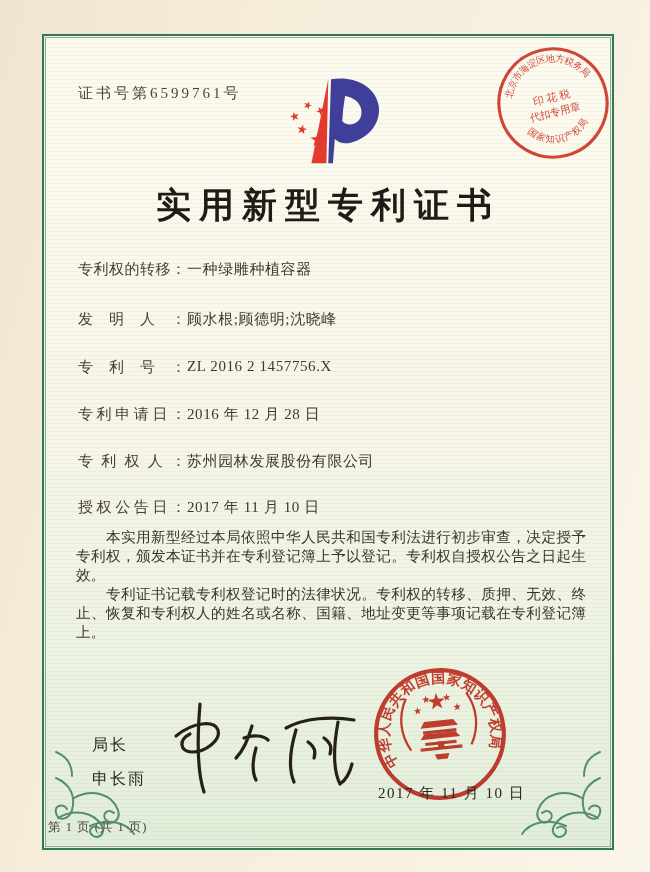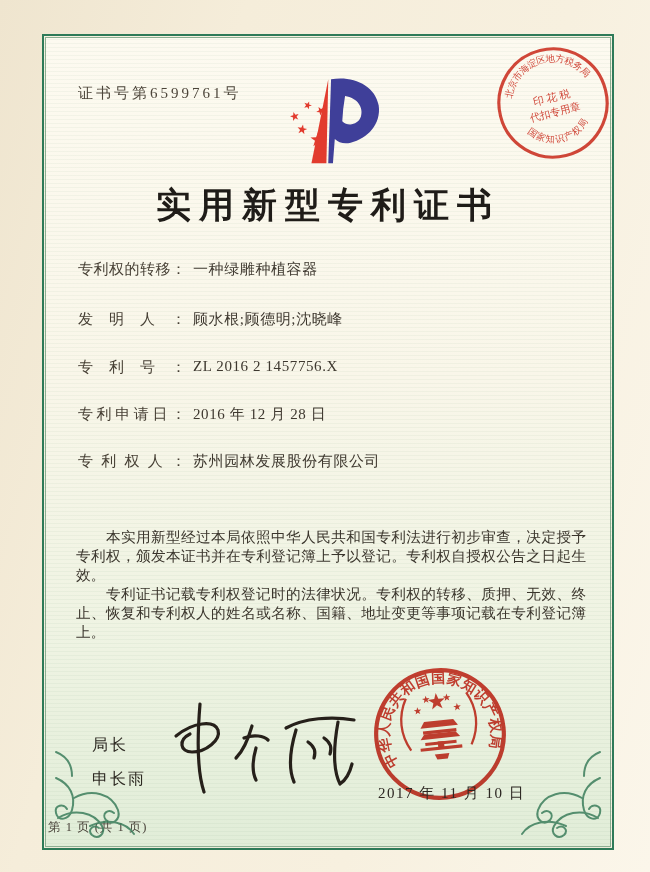--- a/index.html
+++ b/index.html
@@ -35,21 +35,21 @@
   .title{
     position:absolute;left:0;right:0;top:138px;margin:4px;
     text-align:center;font-size:35px;font-weight:bold;
     letter-spacing:8px;color:#1f1c18;
   }
   .field-row{position:absolute;left:30px;font-size:15px;color:#3e382f;white-space:nowrap;}
   .f-label{
     display:inline-block;width:108px;vertical-align:top;
     text-align:justify;text-align-last:justify;color:#463f34;
   }
-  .f-value{margin-left:7px;letter-spacing:0.6px;}
+  .f-value{margin-left:1px;letter-spacing:0.6px;}
   .row-0{top:220px}.row-1{top:270px}.row-2{top:318px}
   .row-3{top:365px}.row-4{top:412px}.row-5{top:458px}
   .body-text{
     position:absolute;left:28px;top:488px;width:510px;
     font-size:14.6px;line-height:19px;color:#3a352c;text-align:justify;
   }
   .body-text p{margin:0;text-indent:2.05em;}
   .signer{
     position:absolute;left:44px;top:688px;font-size:16px;
     color:#2d2922;line-height:34px;letter-spacing:2px;z-index:5;
@@ -142,20 +142,23 @@
         <span class="f-label">发明人：</span><span class="f-value">顾水根;顾德明;沈晓峰</span>
       </div>
       <div class="field-row row-2">
         <span class="f-label">专利号：</span><span class="f-value">ZL 2016 2 1457756.X</span>
       </div>
       <div class="field-row row-3">
         <span class="f-label">专利申请日：</span><span class="f-value">2016 年 12 月 28 日</span>
       </div>
       <div class="field-row row-4">
         <span class="f-label">专利权人：</span><span class="f-value">苏州园林发展股份有限公司</span>
+      </div>
+      <div class="field-row row-5">
+        <span class="f-label">授权公告日：</span><span class="f-value">2017 年 11 月 10 日</span>
       </div>
 
       <div class="body-text">
         <p>本实用新型经过本局依照中华人民共和国专利法进行初步审查，决定授予专利权，颁发本证书并在专利登记簿上予以登记。专利权自授权公告之日起生效。</p>
         <p>专利证书记载专利权登记时的法律状况。专利权的转移、质押、无效、终止、恢复和专利权人的姓名或名称、国籍、地址变更等事项记载在专利登记簿上。</p>
       </div>
 
       <div class="signer">
         <div>局长</div>
         <div>申长雨</div>

